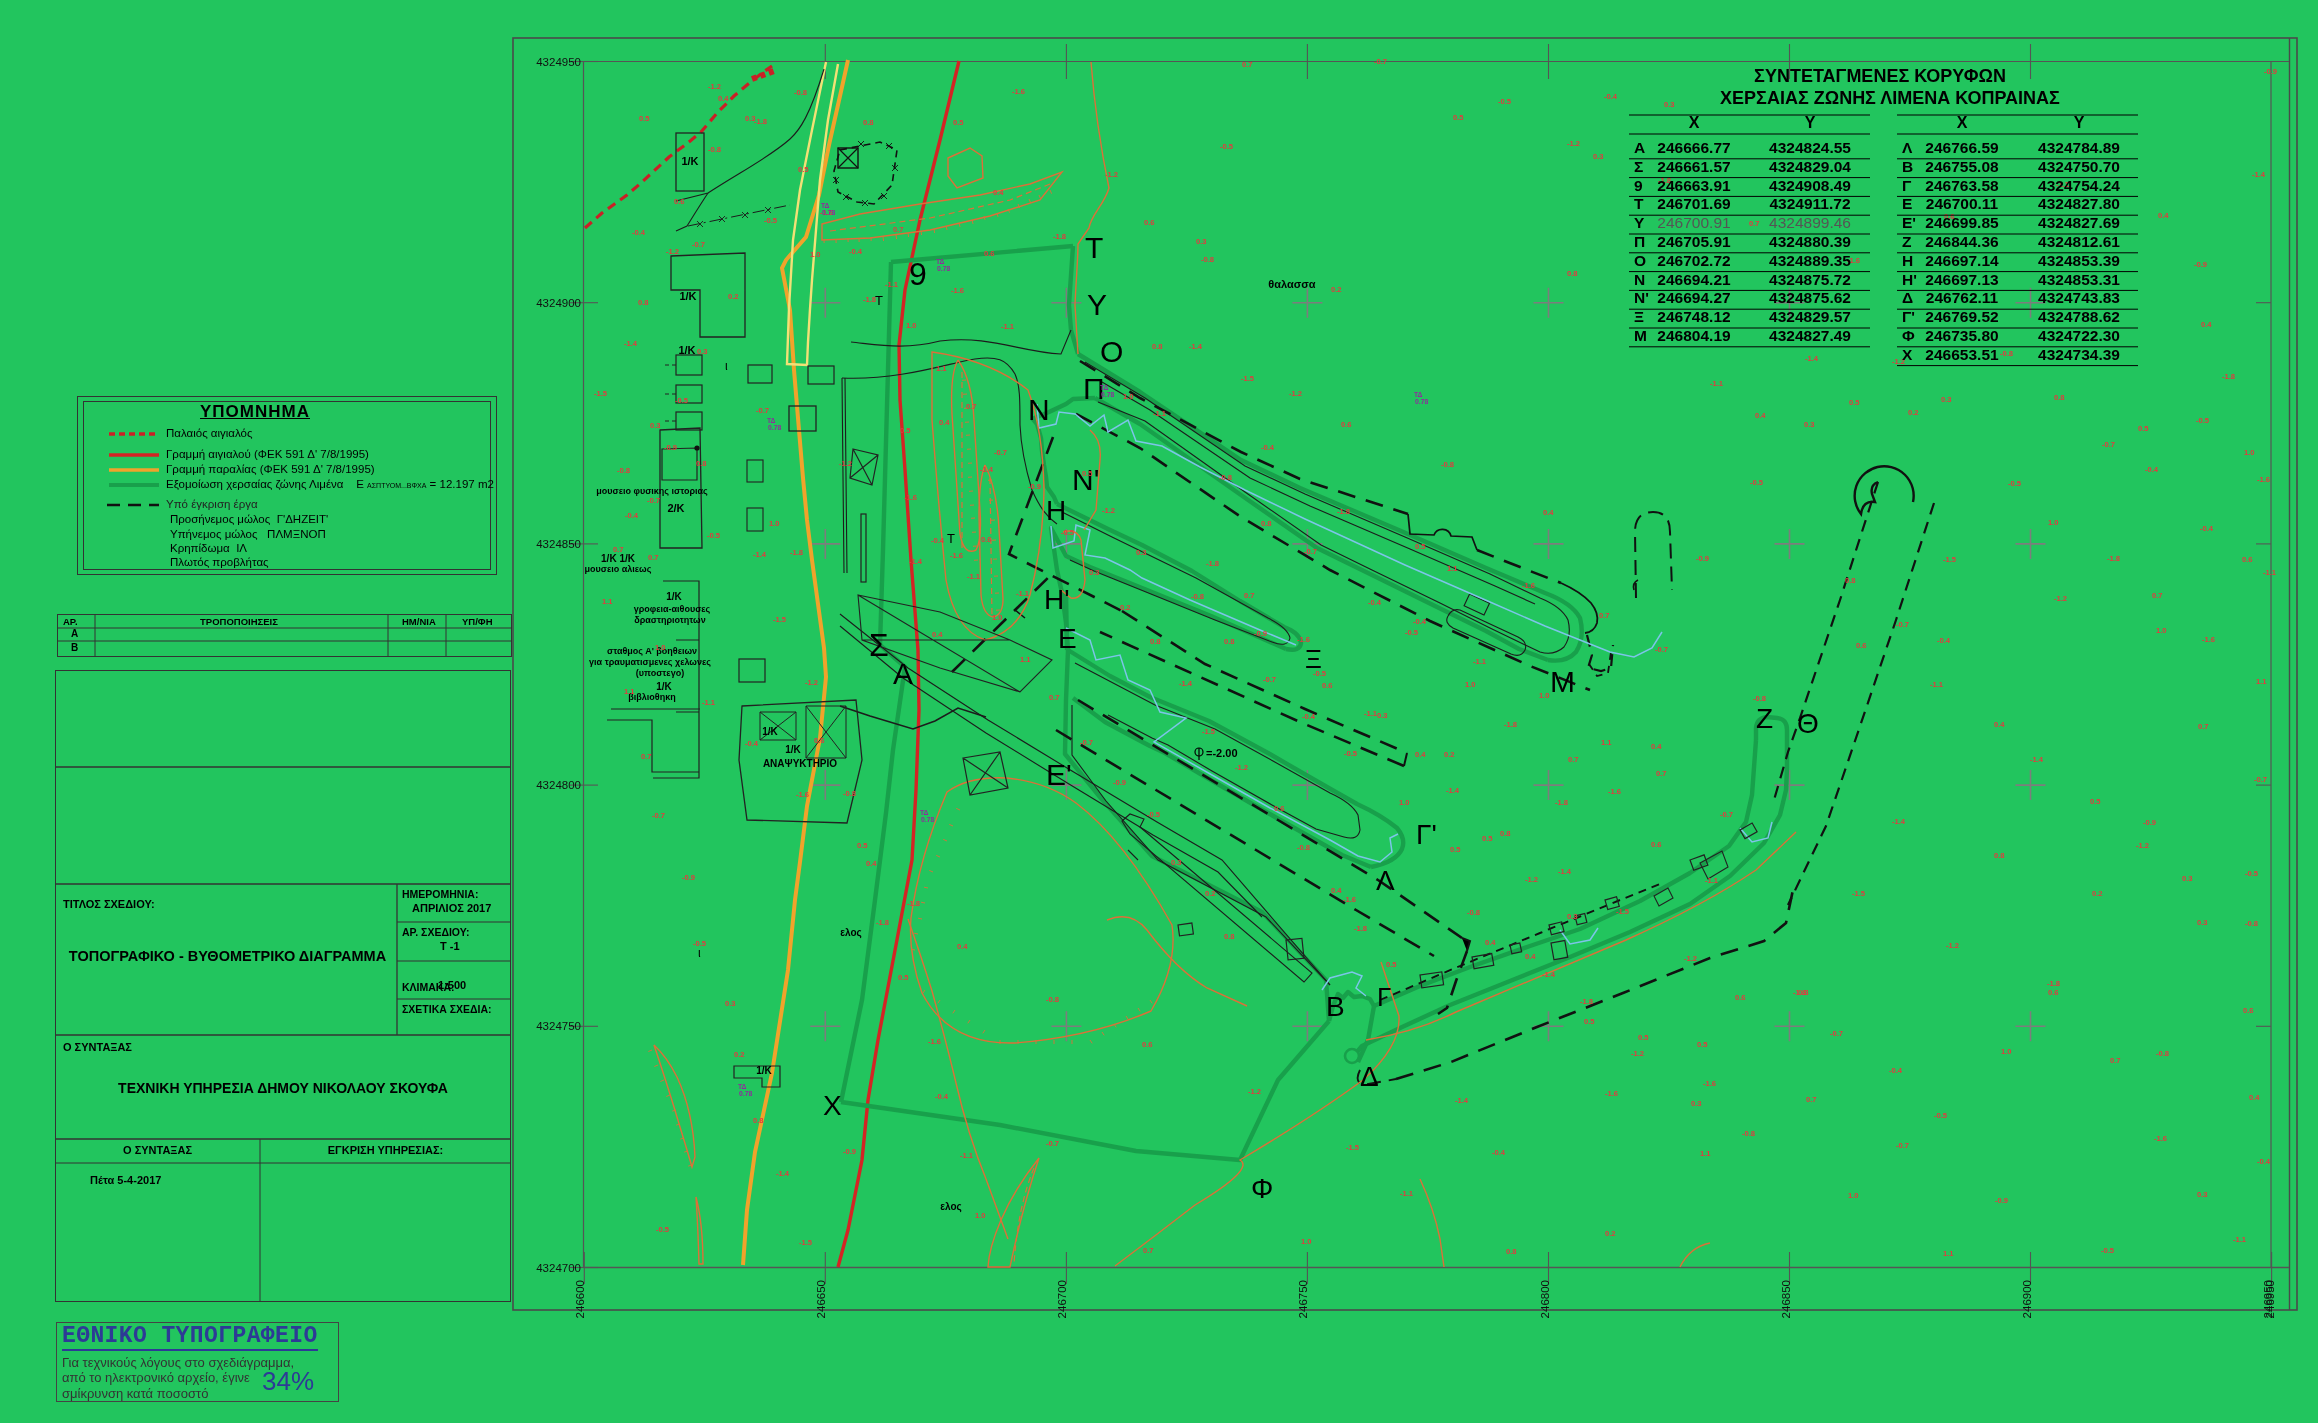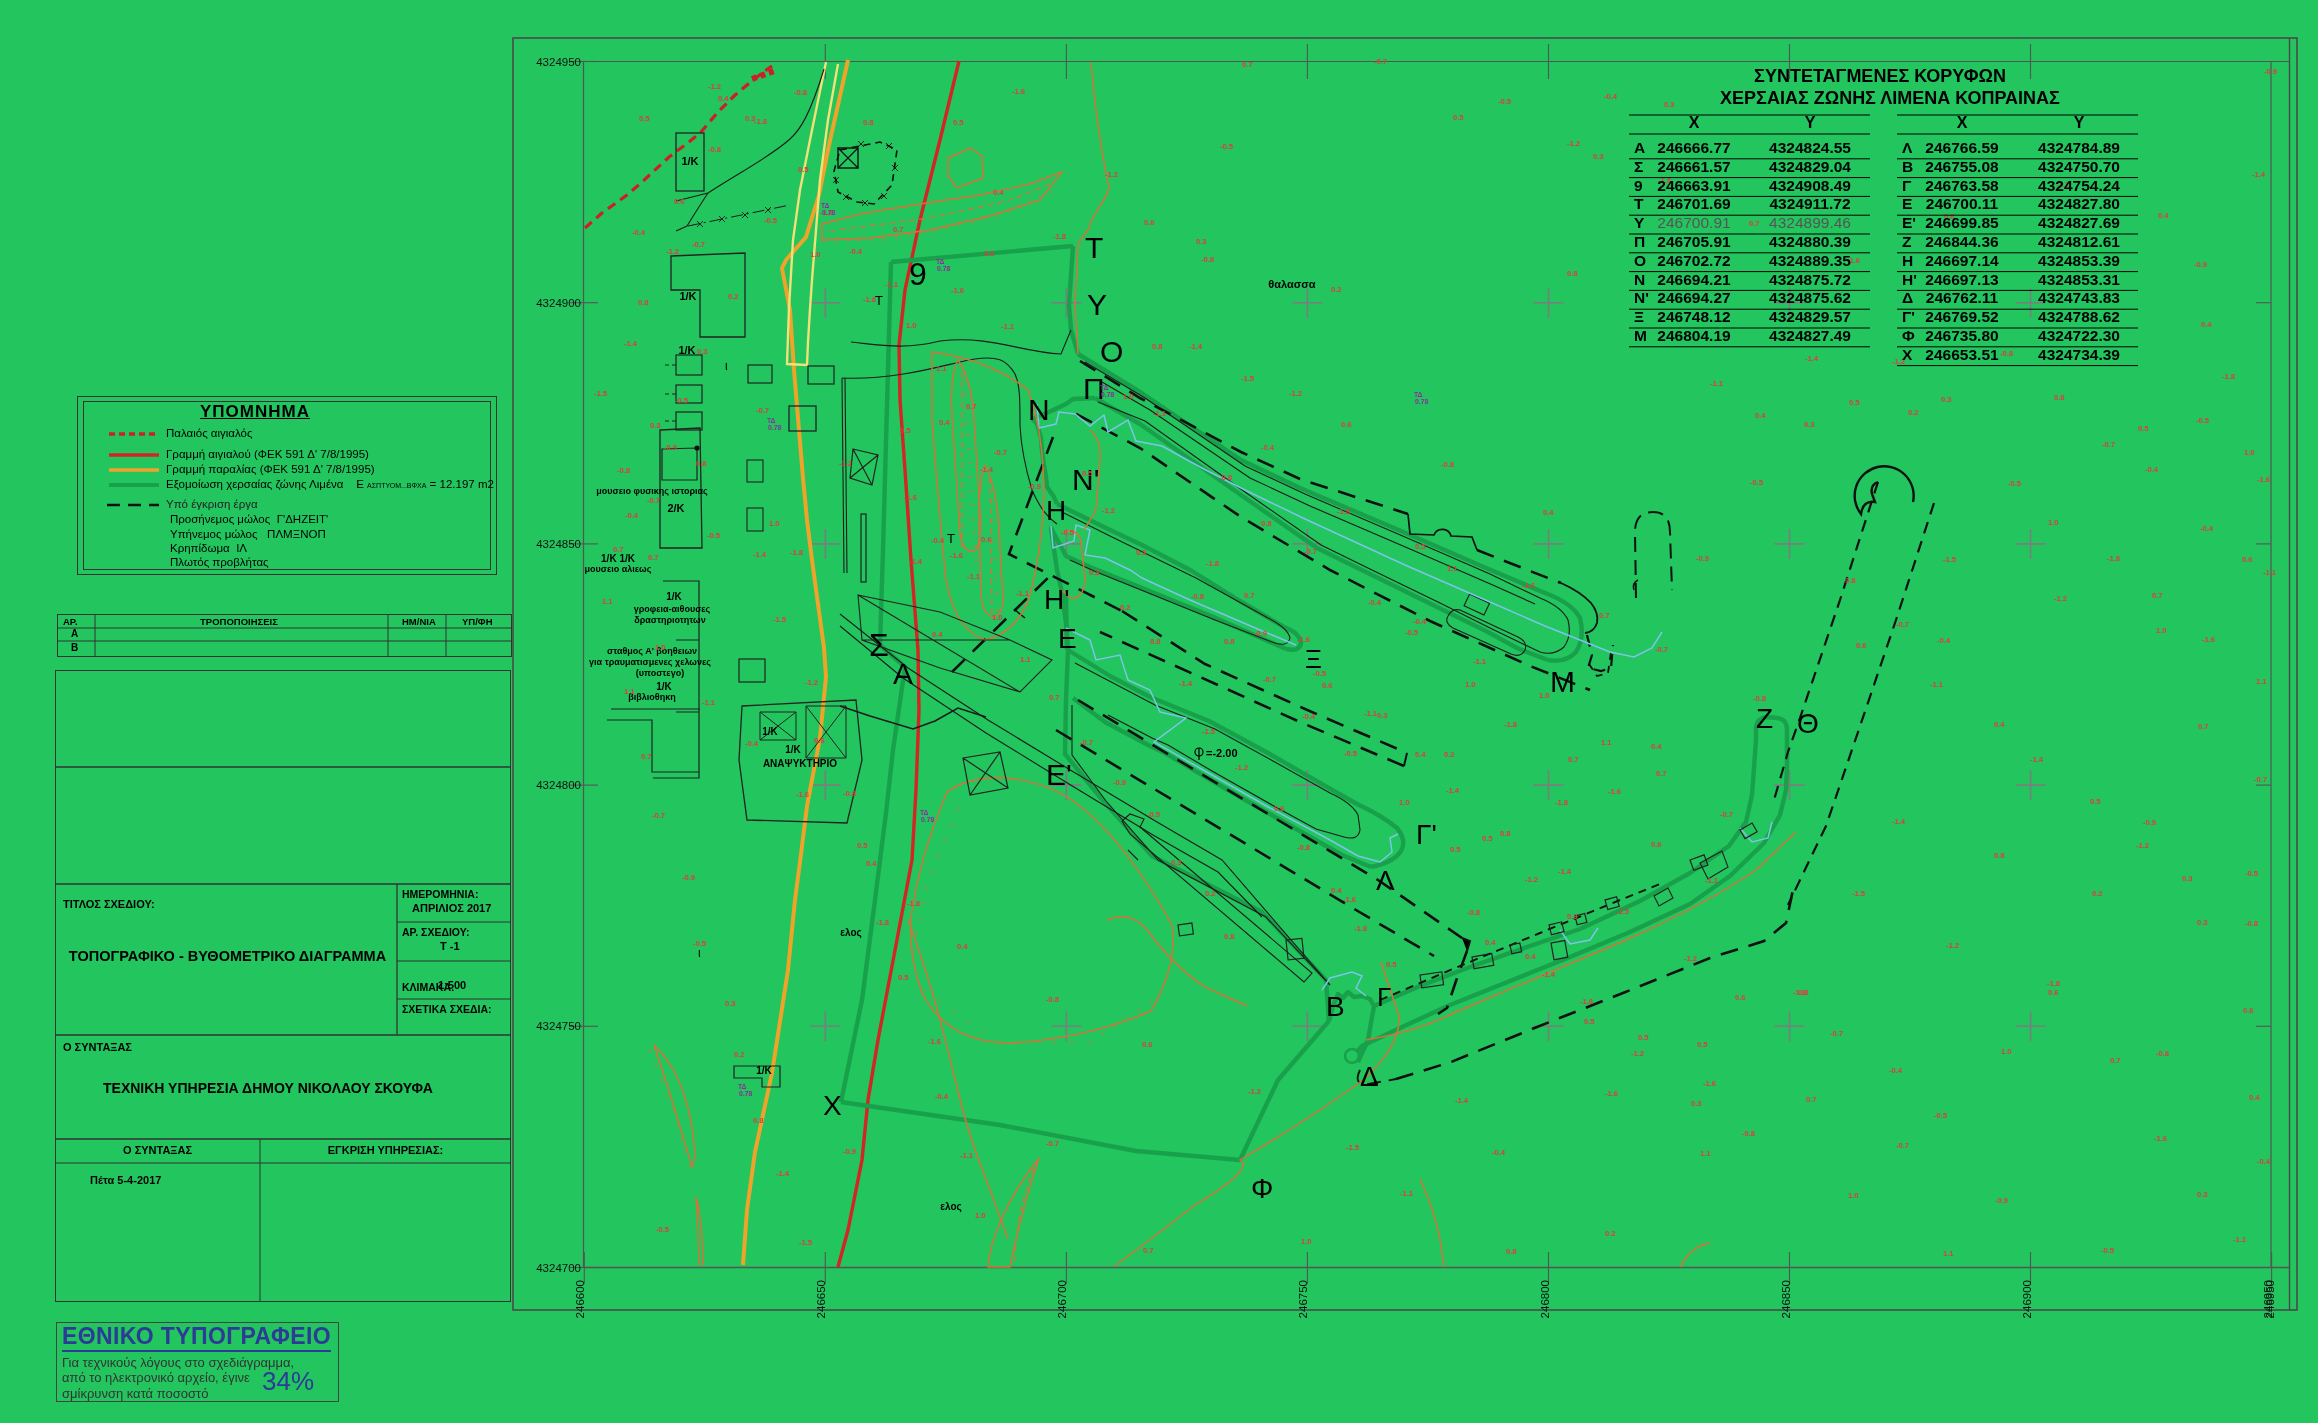--- a/index.html
+++ b/index.html
@@ -1175,23 +1175,23 @@
 
 <div class="abs" style="left:402px;top:888px;font-size:10.5px;font-weight:bold;">ΗΜΕΡΟΜΗΝΙΑ:</div>
 <div class="abs" style="left:412px;top:902px;font-size:11px;font-weight:bold;">ΑΠΡΙΛΙΟΣ 2017</div>
 <div class="abs" style="left:402px;top:926px;font-size:10.5px;font-weight:bold;">ΑΡ. ΣΧΕΔΙΟΥ:</div>
 <div class="abs" style="left:440px;top:940px;font-size:11px;font-weight:bold;">Τ -1</div>
 <div class="abs" style="left:402px;top:965px;font-size:10.5px;font-weight:bold;margin-top:16px;">ΚΛΙΜΑΚΑ:</div>
 <div class="abs" style="left:438px;top:979px;font-size:11px;font-weight:bold;">1:500</div>
 <div class="abs" style="left:402px;top:1003px;font-size:10.5px;font-weight:bold;">ΣΧΕΤΙΚΑ ΣΧΕΔΙΑ:</div>
 
 <div class="abs" style="left:63px;top:1041px;font-size:11px;font-weight:bold;">Ο ΣΥΝΤΑΞΑΣ</div>
-<div class="abs" style="left:55px;top:1080px;width:456px;text-align:left;font-size:14px;font-weight:bold;padding-left:48px;">ΤΕΧΝΙΚΗ ΥΠΗΡΕΣΙΑ ΔΗΜΟΥ ΝΙΚΟΛΑΟΥ ΣΚΟΥΦΑ</div>
+<div class="abs" style="left:55px;top:1080px;width:456px;text-align:center;font-size:14px;font-weight:bold;">ΤΕΧΝΙΚΗ ΥΠΗΡΕΣΙΑ ΔΗΜΟΥ ΝΙΚΟΛΑΟΥ ΣΚΟΥΦΑ</div>
 
 <div class="abs" style="left:55px;top:1144px;width:205px;text-align:center;font-size:11px;font-weight:bold;">Ο ΣΥΝΤΑΞΑΣ</div>
 <div class="abs" style="left:260px;top:1144px;width:251px;text-align:center;font-size:11px;font-weight:bold;">ΕΓΚΡΙΣΗ ΥΠΗΡΕΣΙΑΣ:</div>
 <div class="abs" style="left:90px;top:1174px;font-size:11px;font-weight:bold;">Πέτα 5-4-2017</div>
 
 <div class="bx" style="left:56px;top:1322px;width:283px;height:80px;border-width:1.2px;border-color:#444;"></div>
-<div class="abs" style="left:62px;top:1323px;font-size:23px;font-weight:bold;color:#2d3a96;letter-spacing:0.4px;border-bottom:2.5px solid #2d3a96;">ΕΘΝΙΚΟ ΤΥΠΟΓΡΑΦΕΙΟ</div>
+<div class="abs" style="left:62px;top:1323px;font-size:23px;font-weight:bold;color:#2d3a96;letter-spacing:0.4px;border-bottom:2.5px solid #2d3a96;font-family:Liberation Mono, monospace;">ΕΘΝΙΚΟ ΤΥΠΟΓΡΑΦΕΙΟ</div>
 <div class="abs" style="left:62px;top:1355px;font-size:13px;color:#333;line-height:1.18;">Για τεχνικούς λόγους στο σχεδιάγραμμα,<br>από το ηλεκτρονικό αρχείο, έγινε<br>σμίκρυνση κατά ποσοστό</div>
 <div class="abs" style="left:262px;top:1366px;font-size:26px;color:#2d3a96;">34%</div>
 </div>
 
 </body></html>

